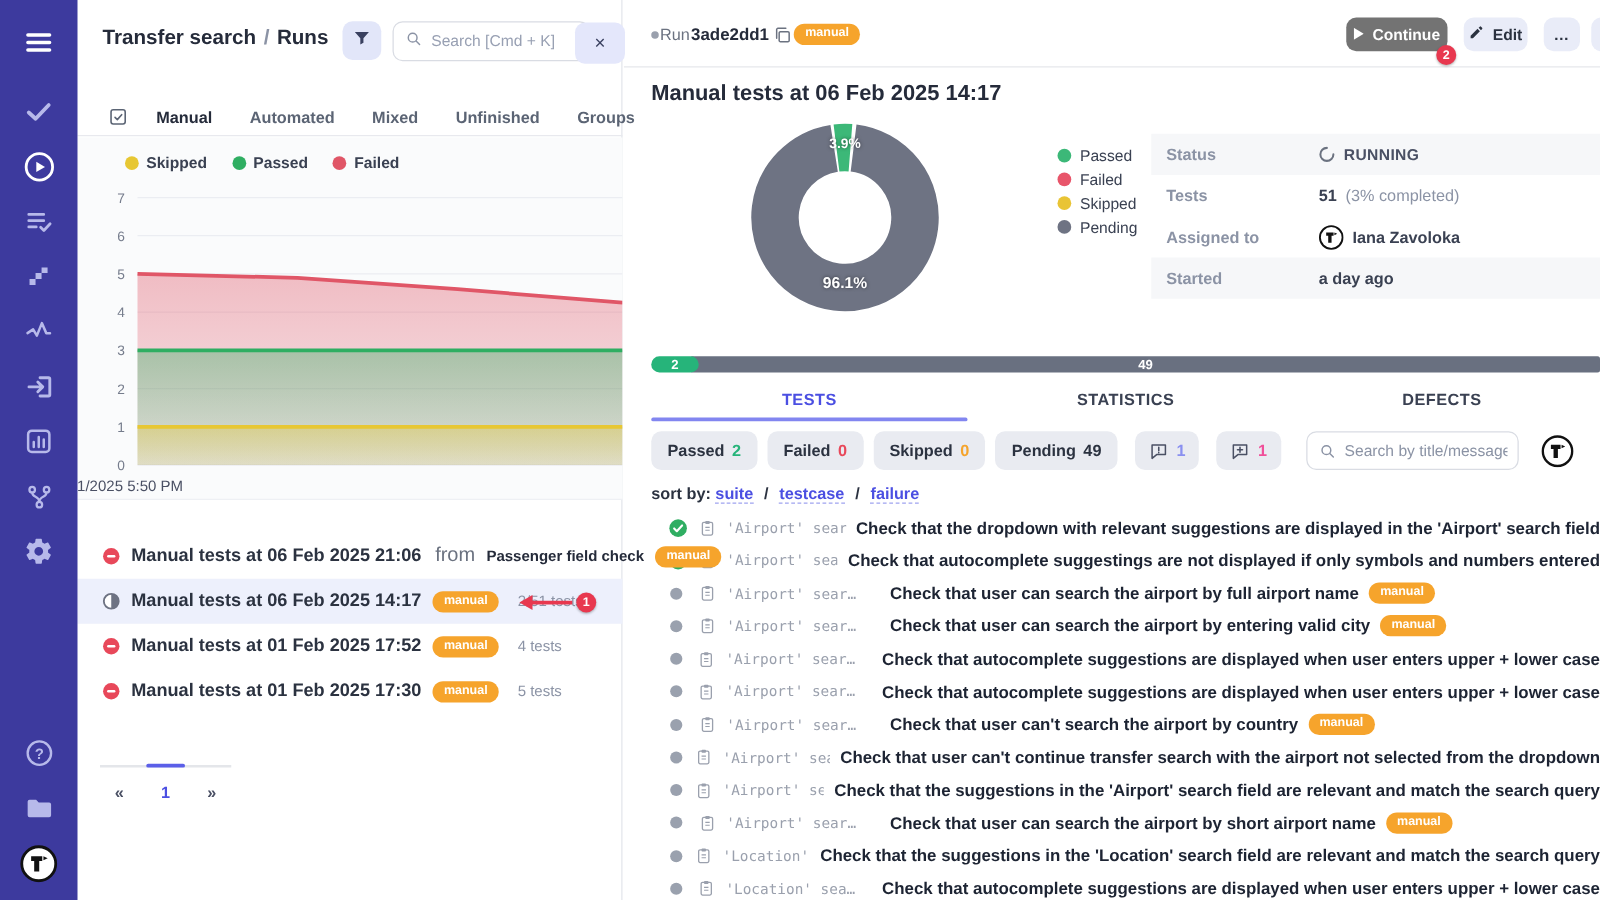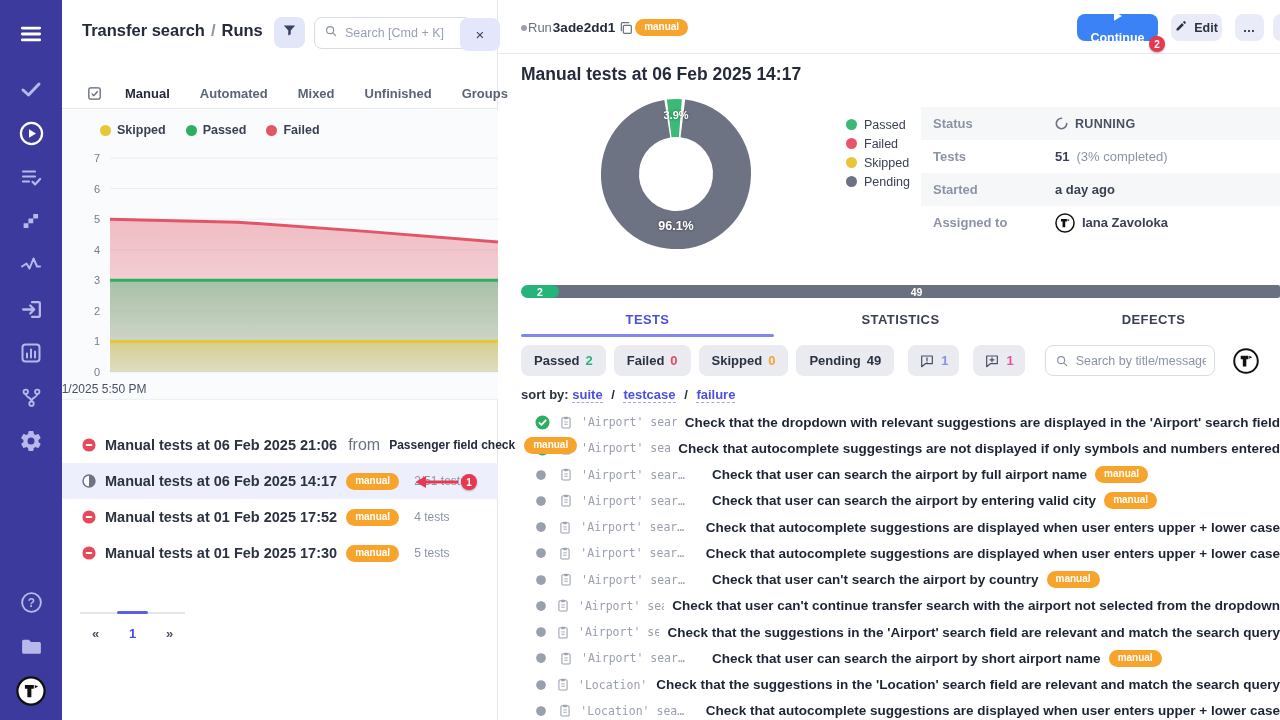--- a/index.html
+++ b/index.html
@@ -70,21 +70,21 @@
   
   .right-panel { position:absolute; left:499px; top:0; width:781px; height:720px; background:#fff; overflow:hidden; }
   .rp-top { position:absolute; left:0; top:0; width:781px; height:54px; border-bottom:1px solid #e6e8ec; }
   .run-chip { position:absolute; left:22px; top:19px; display:flex; align-items:center; gap:1px; }
   .gray-dot { width:6px; height:6px; border-radius:50%; background:#9aa0ad; }
   .run-lbl { font-size:13px; color:#6b7280; }
   .run-id { font-size:13.5px; font-weight:800; color:#252b3a; }
   .copy-ic { display:flex; cursor:pointer; margin-left:2px; }
   .btn { position:absolute; top:14px; height:27px; border-radius:8px; display:flex; align-items:center;
     justify-content:center; gap:7px; font-size:12.5px; font-weight:700; cursor:pointer; }
-  .btn-continue { left:578px; width:81px; background:#3b82f6; color:#fff;flex-direction:column; }
+  .btn-continue { left:578px; width:81px; background:#737373; color:#fff; }
   .btn-edit { left:672px; width:51px; background:#e9ecf8; color:#2b3240; }
   .btn-more { left:736px; width:29px; background:#e9ecf8; color:#2b3240; font-weight:800; letter-spacing:1px; }
   .btn-sliver { left:774px; width:20px; background:#e9ecf8; }
   .continue-badge { position:absolute; left:650px; top:36px; width:16px; height:16px; border-radius:50%;
     background:#e8384f; color:#fff; font-size:10px; font-weight:800; display:flex; align-items:center;
     justify-content:center; z-index:8; box-shadow:0 1px 2px rgba(0,0,0,.3); }
   .rp-title { position:absolute; left:22px; top:64px; font-size:17.5px; font-weight:800; color:#252b3a; }
 
   .donut-wrap { position:absolute; left:97px; top:94px; width:160px; height:160px; }
   .donut-label { position:absolute; left:97px; width:160px; text-align:center; color:#fff; font-weight:800;
@@ -457,37 +457,37 @@
             <span>RUNNING</span>
           </span>
         </div>
         <div class="st-row">
           <span class="st-lbl">Tests</span>
           <span class="st-val">
             <span>51</span>
             <span class="extra"> (3% completed)</span>
           </span>
         </div>
-        <div class="st-row zebra">
-          <span class="st-lbl">Started</span>
-          <span class="st-val">
-            <span>a day ago</span>
-          </span>
-        </div>
         <div class="st-row">
           <span class="st-lbl">Assigned to</span>
           <span class="st-val">
             <span class="mini-avatar"><svg viewBox="0 0 32 32" width="100%" height="100%">
                 <circle cx="16" cy="16" r="14.5" fill="#fff" stroke="#111" stroke-width="2.4"></circle>
                 <path d="M9.5 9.5h9.5v4.2h-2.6v9h-4.3v-9H9.5z" fill="#111"></path>
                 <path d="M20 9.5l3.6 1.8-3.6 1.8z" fill="#111"></path>
               </svg></span>
             <span>Iana Zavoloka</span>
           </span>
         </div>
+        <div class="st-row zebra">
+          <span class="st-lbl">Started</span>
+          <span class="st-val">
+            <span>a day ago</span>
+          </span>
+        </div>
       </div>
 
     <div class="progress" id="progress">
         <div class="pseg first" style="background:#26b47a">
           <span>2</span>
         </div>
         <div class="pseg rest" style="background:#697080">
           <span>49</span>
         </div>
       </div>

